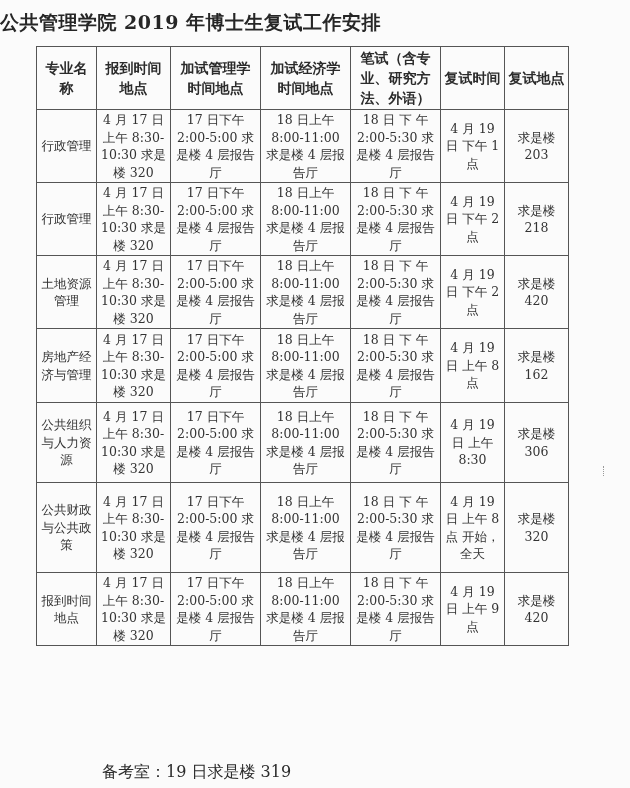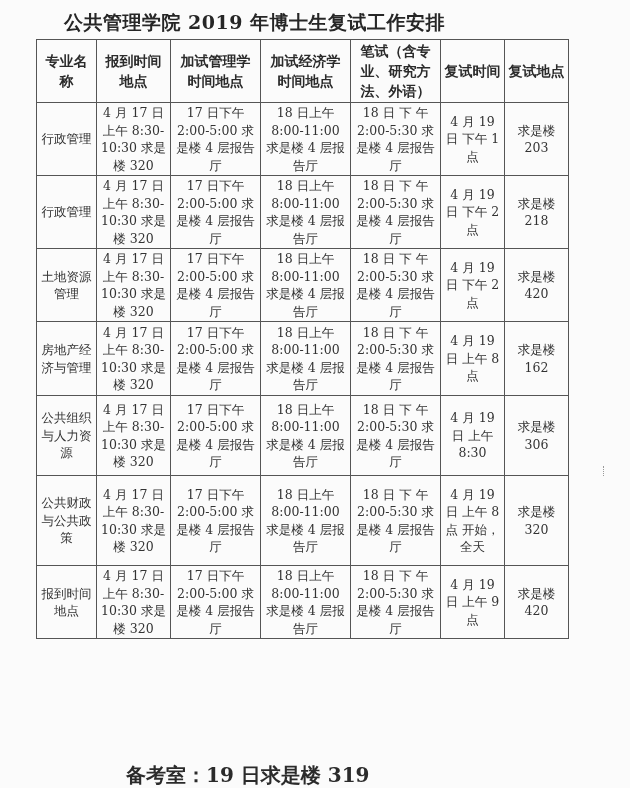--- a/index.html
+++ b/index.html
@@ -1,37 +1,37 @@
 <!DOCTYPE html>
 <html><head>
 <meta charset="utf-8">
 <style>
   html, body { margin:0; padding:0; }
   body {
     width:630px; height:788px; background:#fbfbfb; position:relative; overflow:hidden;
     font-family: "DejaVu Serif", "Liberation Serif", serif; color:#2a2a2a;
   }
   .title {
-    position:absolute; left:0; top:10px; width:509px; text-align:center;
+    position:absolute; left:0; top:10px; width:509px; text-align:left;
     font-size:19px; font-weight:bold; color:#262626; letter-spacing:0.5px;
   }
   table.sched {
-    position:absolute; left:36px; top:39px; border-collapse:collapse;
+    position:absolute; left:36px; top:46px; border-collapse:collapse;
     table-layout:fixed; width:532px;
   }
   table.sched td, table.sched th {
     border:1px solid #555; text-align:center; vertical-align:middle;
     font-size:12.5px; line-height:17.5px; padding:1px 3px; font-weight:normal;
     color:#333;
   }
   table.sched th { font-weight:bold; font-size:14px; line-height:20px; color:#2b2b2b; }
   td.major { font-size:13px; line-height:18px; }
   td.written { text-align:left; padding-left:6px; }
   .footer {
-    position:absolute; left:102px; top:762px; font-size:20px; font-weight:bold; color:#2b2b2b;margin-left:24px;
+    position:absolute; left:102px; top:762px; font-size:16px; font-weight:normal; color:#2b2b2b;
   }
   .speck { position:absolute; left:603px; top:466px; width:3px; height:10px; border-left:1px dotted #999; }
 </style>
 </head>
 <body>
 
 <div class="title">公共管理学院 2019 年博士生复试工作安排</div>
 
 <table class="sched">
   <colgroup>

